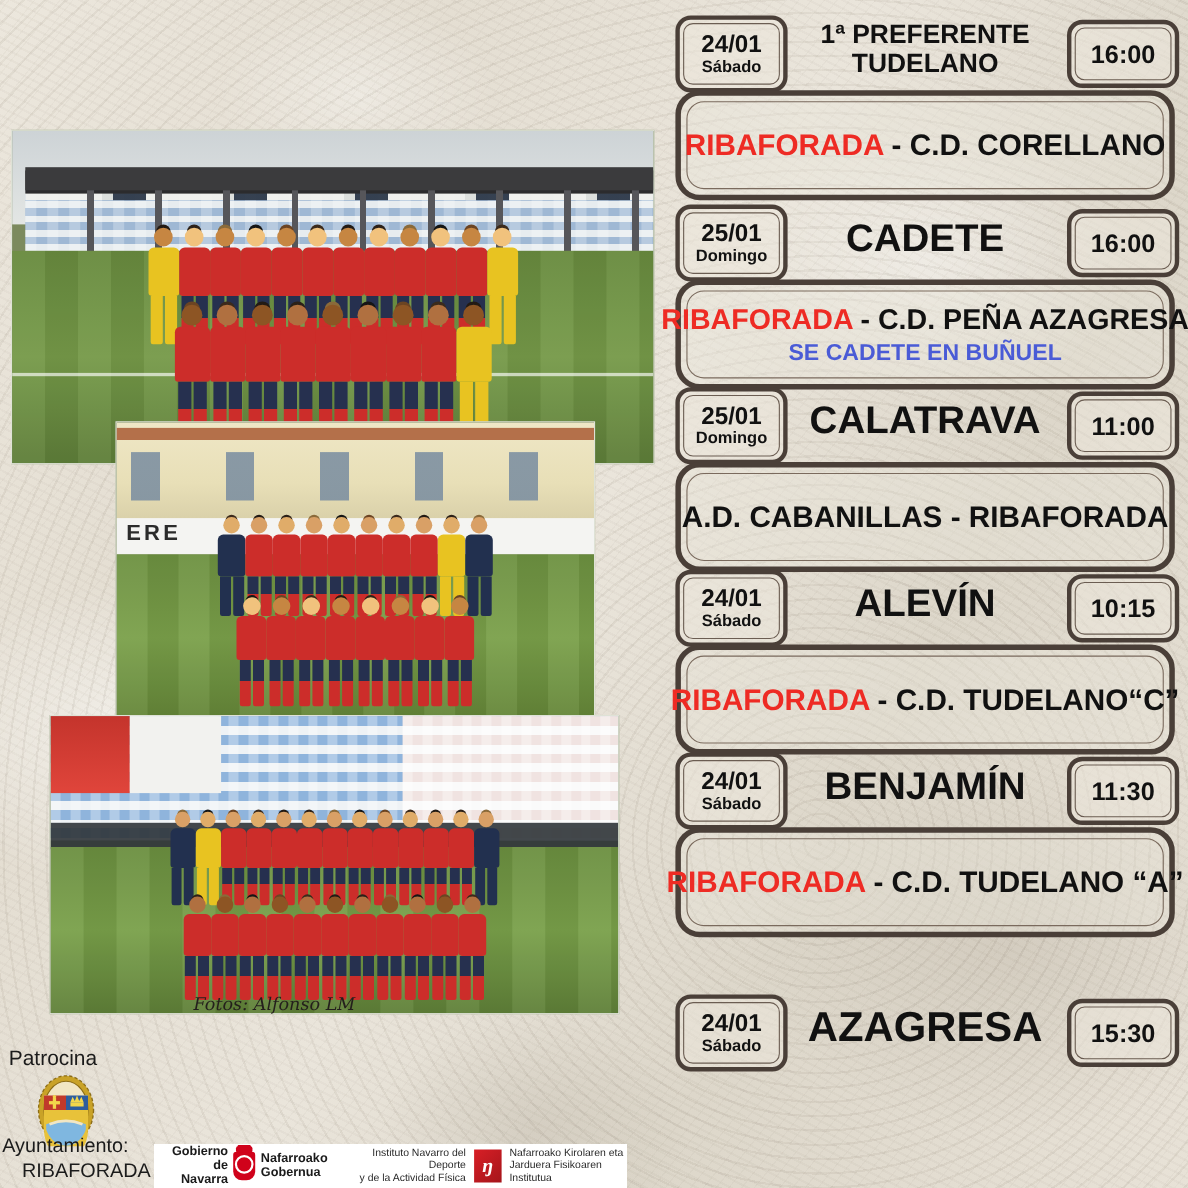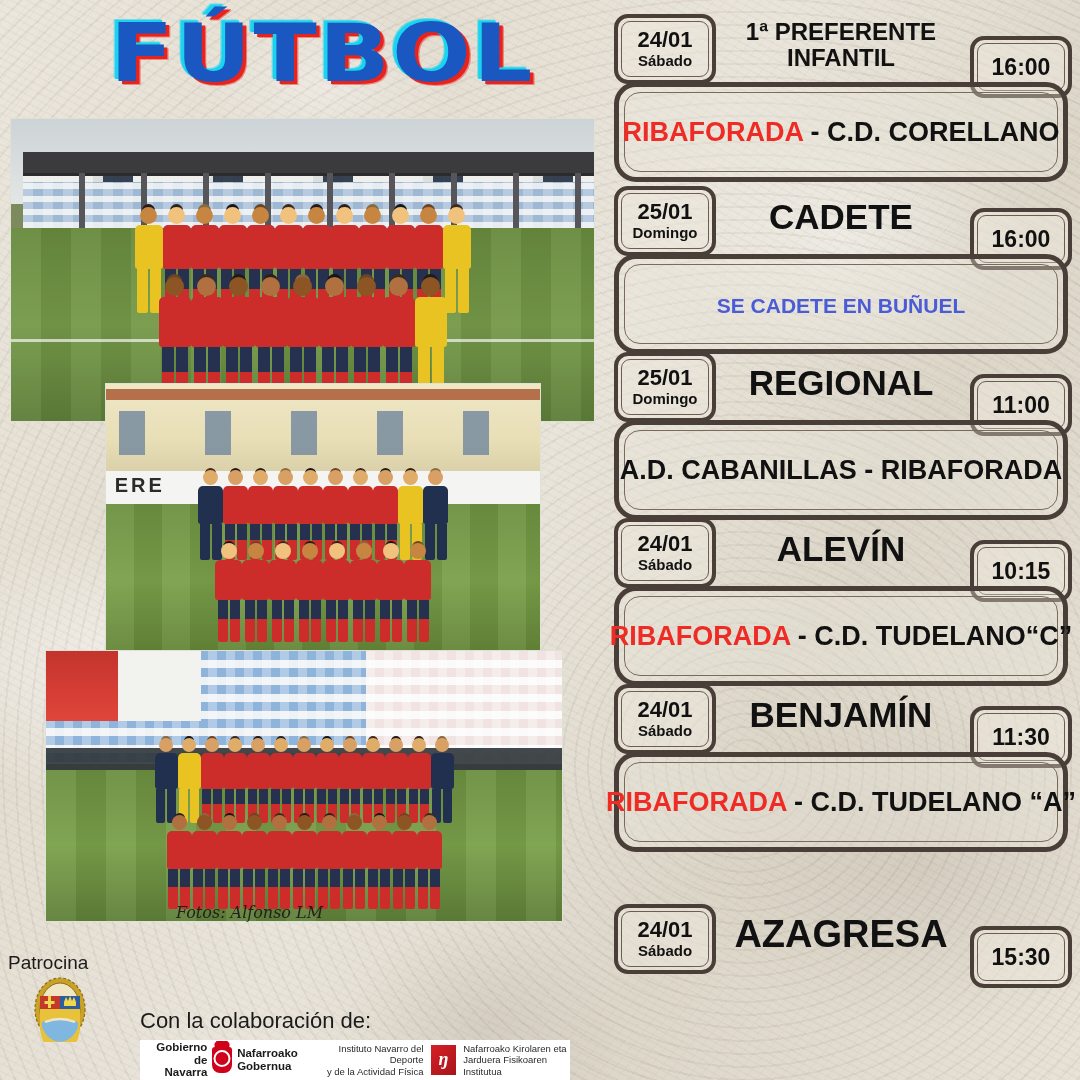--- a/index.html
+++ b/index.html
@@ -156,21 +156,21 @@
     background:rgba(236,231,221,.55);
     display:flex;align-items:center;justify-content:center;
   }
   .chip-in{
     position:absolute;inset:3px;border:1.5px solid #6b5d52;border-radius:9px;
     display:flex;flex-direction:column;align-items:center;justify-content:center;
   }
   .date-chip{left:14px;top:6px;width:94px;height:62px;}
   .d1{font:bold 22px "Liberation Sans",sans-serif;color:#111;line-height:1;}
   .d2{font:bold 15px "Liberation Sans",sans-serif;color:#111;line-height:1.15;margin-top:1px;}
-  .time-chip{right:8px;top:28px;width:94px;height:54px;}
+  .time-chip{right:8px;top:10px;width:94px;height:54px;}
   .t1{font:bold 23px "Liberation Sans",sans-serif;color:#111;line-height:1;}
 
   .cat{
     position:absolute;left:108px;right:106px;top:0;height:74px;
     display:flex;flex-direction:column;align-items:center;justify-content:center;
     font-family:"Liberation Sans",sans-serif;font-weight:bold;color:#111;
     text-align:center;line-height:1.1;
   }
   .cat.big{font-size:35px;}
   .cat.two{font-size:24px;}
@@ -194,23 +194,20 @@
   .note{font-family:"Liberation Sans",sans-serif;font-weight:bold;font-size:21px;color:#4a5bd6;
         margin-top:4px;line-height:1.1;}
 </style>
 </head>
 <body>
 
 <div class="poster">
 
   <div class="left">
 
-    <div class="title-wrap">
-      <div class="title">FÚTBOL</div>
-    </div>
 
     <div class="photo ph1">
       <div class="sky"></div>
       <div class="seats"></div>
       <div class="boards"></div>
       <div class="roof"></div>
       <div class="roofposts"></div>
       <div class="grass"></div>
       <div class="line"></div>
       <div class="row" id="r1back" style="bottom:108px;">
@@ -769,22 +766,25 @@
           <rect x="12.5" y="25" width="10" height="3"></rect>
           <circle cx="17.5" cy="21" r="1.6"></circle>
         </g>
         <g fill="#f2d64b">
           <path d="M32 26 h12 v4 h-12 z"></path>
           <path d="M32 26 l2 -5 l2 4 l2 -5 l2 5 l2 -4 l2 5 z"></path>
         </g>
       </svg>
     </div>
 
-
-    <div class="colab">Con la colaboración de:</div>
+    <div class="ayto">
+      <div>Ayuntamiento:</div>
+      <div style="padding-left:18px;">RIBAFORADA</div>
+    </div>
+
 
     <div class="logostrip">
       <div class="gn">
         <div class="gn-txt">
           <div>Gobierno</div>
           <div>de Navarra</div>
         </div>
         <div class="navshield">
             <span class="crown"></span>
           </div>
@@ -815,21 +815,21 @@
     <div class="fx" style="top:8px;">
       <div class="fx-head">
         <div class="chip date-chip">
           <div class="chip-in">
             <div class="d1">24/01</div>
             <div class="d2">Sábado</div>
           </div>
         </div>
         <div class="cat two">
           <div>1ª PREFERENTE</div>
-          <div>INFANTIL</div>
+          <div>TUDELANO</div>
         </div>
         <div class="chip time-chip">
           <div class="chip-in">
               <div class="t1">16:00</div>
             </div>
         </div>
       </div>
       <div class="mbox">
         <div class="mbox-in">
           <div class="mtxt">
@@ -851,35 +851,38 @@
           <div>CADETE</div>
         </div>
         <div class="chip time-chip">
           <div class="chip-in">
               <div class="t1">16:00</div>
             </div>
         </div>
       </div>
       <div class="mbox">
         <div class="mbox-in">
+          <div class="mtxt" style="font-size:26px;">
+            <span class="home">RIBAFORADA</span><span> - </span><span>C.D. PEÑA AZAGRESA</span>
+          </div>
           <div class="note">SE CADETE EN BUÑUEL</div>
         </div>
       </div>
     </div>
 
     <div class="fx" style="top:346px;">
       <div class="fx-head">
         <div class="chip date-chip">
           <div class="chip-in">
             <div class="d1">25/01</div>
             <div class="d2">Domingo</div>
           </div>
         </div>
         <div class="cat big">
-          <div>REGIONAL</div>
+          <div>CALATRAVA</div>
         </div>
         <div class="chip time-chip">
           <div class="chip-in">
               <div class="t1">11:00</div>
             </div>
         </div>
       </div>
       <div class="mbox">
         <div class="mbox-in">
           <div class="mtxt">

